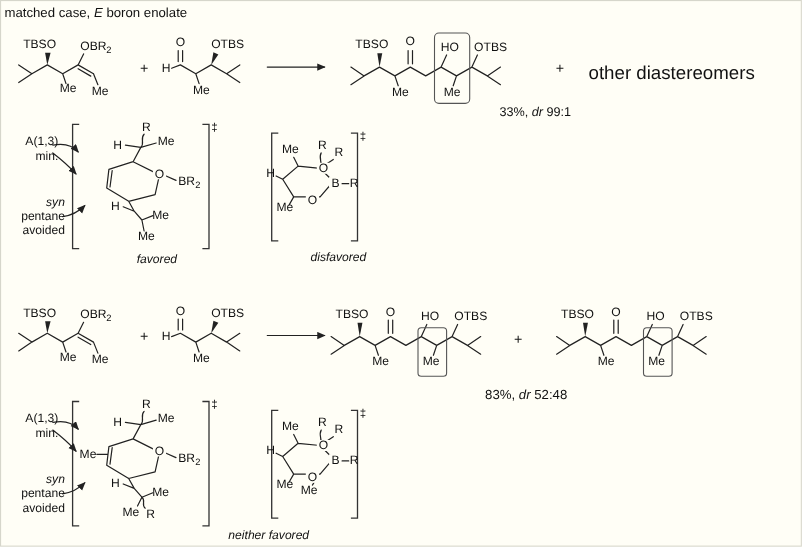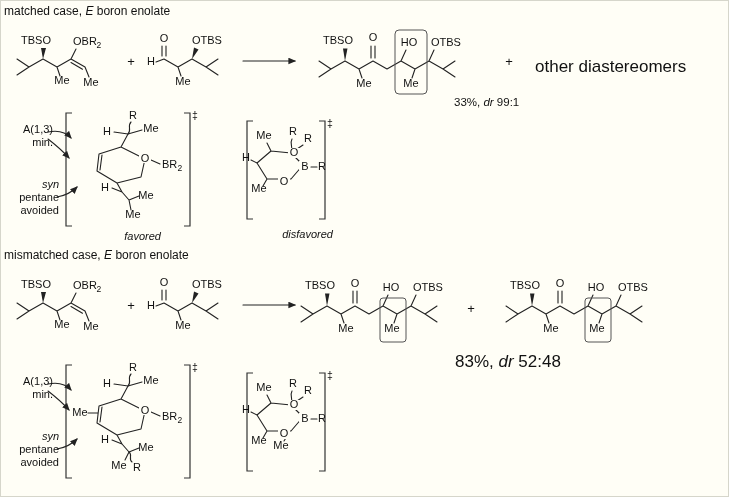--- a/index.html
+++ b/index.html
@@ -232,33 +232,33 @@
 
   <div class="ann" style="left:2px;top:177px;width:56px">
     <div class="it">syn</div>
     <div>pentane</div>
     <div>avoided</div>
   </div>
 
   <div class="cap" style="left:94px;top:229px;width:66px">favored</div>
   <div class="cap" style="left:248px;top:227px;width:84px">disfavored</div>
 
-  <div class="lbl" style="left:3px;top:247px">
-    <span class="bf">mismatched</span><span> case, </span><span class="it">E</span><span> boron enolate</span>
-  </div>
-
-  <div class="lbl sm" style="left:454px;top:351px;font-size:17px">
+
+  <div class="lbl sm" style="left:440px;top:351px;font-size:12px">
     <span>83%, </span><span class="it">dr</span><span> 52:48</span>
   </div>
 
   <div class="ann" style="left:8px;top:374px;width:44px">
     <div>A(1,3)</div>
     <div>min.</div>
   </div>
 
   <div class="ann" style="left:2px;top:429px;width:56px">
     <div class="it">syn</div>
     <div>pentane</div>
     <div>avoided</div>
   </div>
 
+  <div class="cap" style="left:140px;top:480px;width:140px">
+    <span class="bf it">neither</span><span class="it"> favored</span>
+  </div>
 
 </div>
 
 </body></html>

